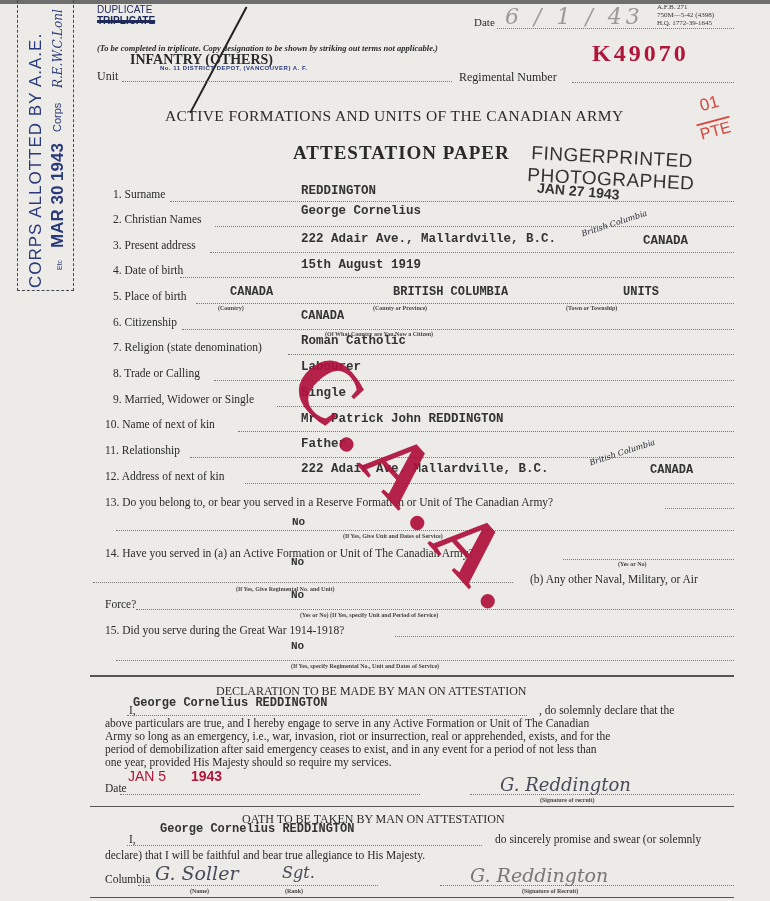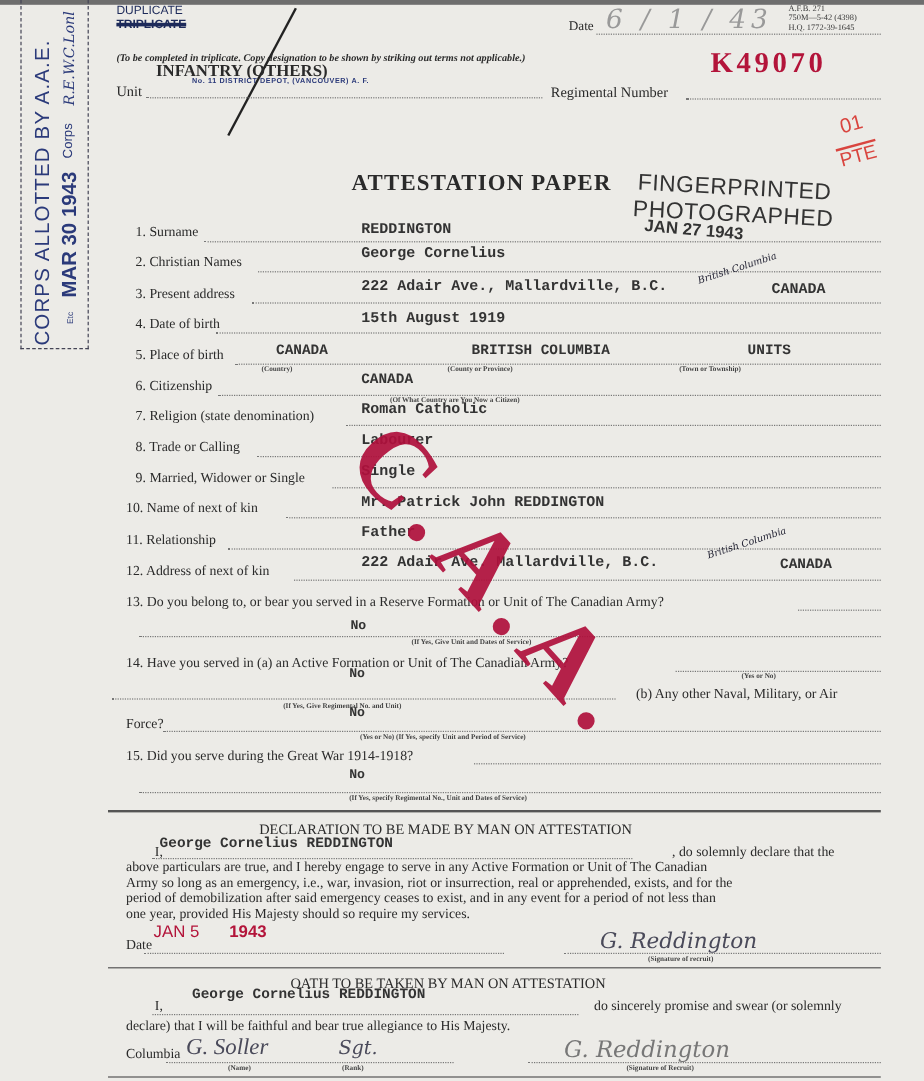--- a/index.html
+++ b/index.html
@@ -59,20 +59,21 @@
   <div class="abs sans" style="left:160px;top:65px;font-size:6px;font-weight:bold;color:#2b3a7a;letter-spacing:0.5px;">No. 11 DISTRICT    DEPOT, (VANCOUVER)    A.    F.</div>
 
   <div class="abs serif" style="left:459px;top:70px;font-size:12px;">Regimental Number</div>
   <div class="dots" style="left:572px;top:82px;width:162px;"></div>
   <div class="abs serif red" style="left:592px;top:40px;font-size:24px;font-weight:bold;letter-spacing:3px;">K49070</div>
 
   <div class="abs sans" style="left:700px;top:94px;font-size:17px;color:#d9453f;transform:rotate(-15deg);">01</div>
   <div class="abs" style="left:696px;top:120px;width:34px;height:2px;background:#d9453f;transform:rotate(-15deg);"></div>
   <div class="abs sans" style="left:700px;top:122px;font-size:16px;color:#d9453f;transform:rotate(-15deg);">PTE</div>
 
+  <div class="abs serif" style="left:165px;top:107px;font-size:15.5px;letter-spacing:0.4px;">ACTIVE FORMATIONS AND UNITS OF THE CANADIAN ARMY</div>
   <div class="abs serif" style="left:293px;top:142px;font-size:19px;font-weight:bold;letter-spacing:1px;">ATTESTATION PAPER</div>
 
   <div class="fp" style="left:532px;top:142px;">FINGERPRINTED</div>
   <div class="fp" style="left:528px;top:164px;">PHOTOGRAPHED</div>
   <div class="abs sans" style="left:537px;top:183px;font-size:14px;font-weight:bold;color:#333;transform:rotate(5deg);">JAN 27 1943</div>
 
   <div class="abs lbl" style="left:101px;top:188px;"><span>1.</span> <span>Surname</span></div>
   <div class="dots" style="left:170px;top:201px;width:564px;"></div>
   <div class="abs mono typed" style="left:301px;top:184px;">REDDINGTON</div>
 
@@ -155,21 +156,21 @@
   <div class="abs cap" style="left:291px;top:663px;">(If Yes, specify Regimental No., Unit and Dates of Service)</div>
 
   <div class="rule" style="left:90px;top:675px;width:644px;"></div>
 
   <div class="caa" style="left:345px;top:332px;">C.A.A.</div>
 
   <div class="abs serif" style="left:216px;top:684px;font-size:12px;">DECLARATION TO BE MADE BY MAN ON ATTESTATION</div>
   <div class="abs mono" style="left:133px;top:696px;font-size:12px;">George Cornelius REDDINGTON</div>
   <div class="abs lbl" style="left:117px;top:704px;">I,</div>
   <div class="dots" style="left:127px;top:715px;width:400px;"></div>
-  <div class="abs lbl" style="left:548px;top:704px;">, do solemnly declare that the</div>
+  <div class="abs lbl" style="left:527px;top:704px;">, do solemnly declare that the</div>
   <div class="abs lbl" style="left:93px;top:717px;line-height:13px;white-space:normal;width:642px;text-align:justify;">
     <div>above particulars are true, and I hereby engage to serve in any Active Formation or Unit of The Canadian</div>
     <div>Army so long as an emergency, i.e., war, invasion, riot or insurrection, real or apprehended, exists, and for the</div>
     <div>period of demobilization after said emergency ceases to exist, and in any event for a period of not less than</div>
     <div>one year, provided His Majesty should so require my services.</div>
   </div>
   <div class="abs sans red" style="left:128px;top:768px;font-size:14px;text-align:right;">JAN 5</div>
   <div class="abs sans red" style="left:191px;top:768px;font-size:14px;font-weight:bold;">1943</div>
   <div class="abs lbl" style="left:93px;top:782px;">Date</div>
   <div class="dots" style="left:120px;top:794px;width:300px;"></div>
@@ -180,21 +181,21 @@
   <div class="rule" style="left:90px;top:806px;width:644px;border-bottom-width:1px;"></div>
 
   <div class="abs serif" style="left:242px;top:812px;font-size:12px;">OATH TO BE TAKEN BY MAN ON ATTESTATION</div>
   <div class="abs mono" style="left:160px;top:822px;font-size:12px;">George Cornelius REDDINGTON</div>
   <div class="abs lbl" style="left:117px;top:833px;">I,</div>
   <div class="dots" style="left:127px;top:845px;width:355px;"></div>
   <div class="abs lbl" style="left:483px;top:833px;">do sincerely promise and swear (or solemnly</div>
   <div class="abs lbl" style="left:93px;top:849px;">declare) that I will be faithful and bear true allegiance to His Majesty.</div>
   <div class="abs lbl" style="left:93px;top:873px;">Columbia</div>
   <div class="dots" style="left:138px;top:885px;width:240px;"></div>
-  <div class="abs sig" style="left:155px;top:862px;font-size:19px;font-family:Liberation Serif, serif;">G. Soller</div>
+  <div class="abs sig" style="left:155px;top:862px;font-size:19px;">G. Soller</div>
   <div class="abs sig" style="left:282px;top:863px;font-size:16px;">Sgt.</div>
   <div class="abs cap" style="left:190px;top:888px;">(Name)</div>
   <div class="abs cap" style="left:285px;top:888px;">(Rank)</div>
   <div class="abs sig" style="left:470px;top:864px;font-size:19px;color:#777;">G. Reddington</div>
   <div class="dots" style="left:440px;top:885px;width:294px;"></div>
   <div class="abs cap" style="left:522px;top:888px;">(Signature of Recruit)</div>
 
   <div class="rule" style="left:90px;top:897px;width:644px;border-bottom-width:1px;"></div>
 </div>
 

